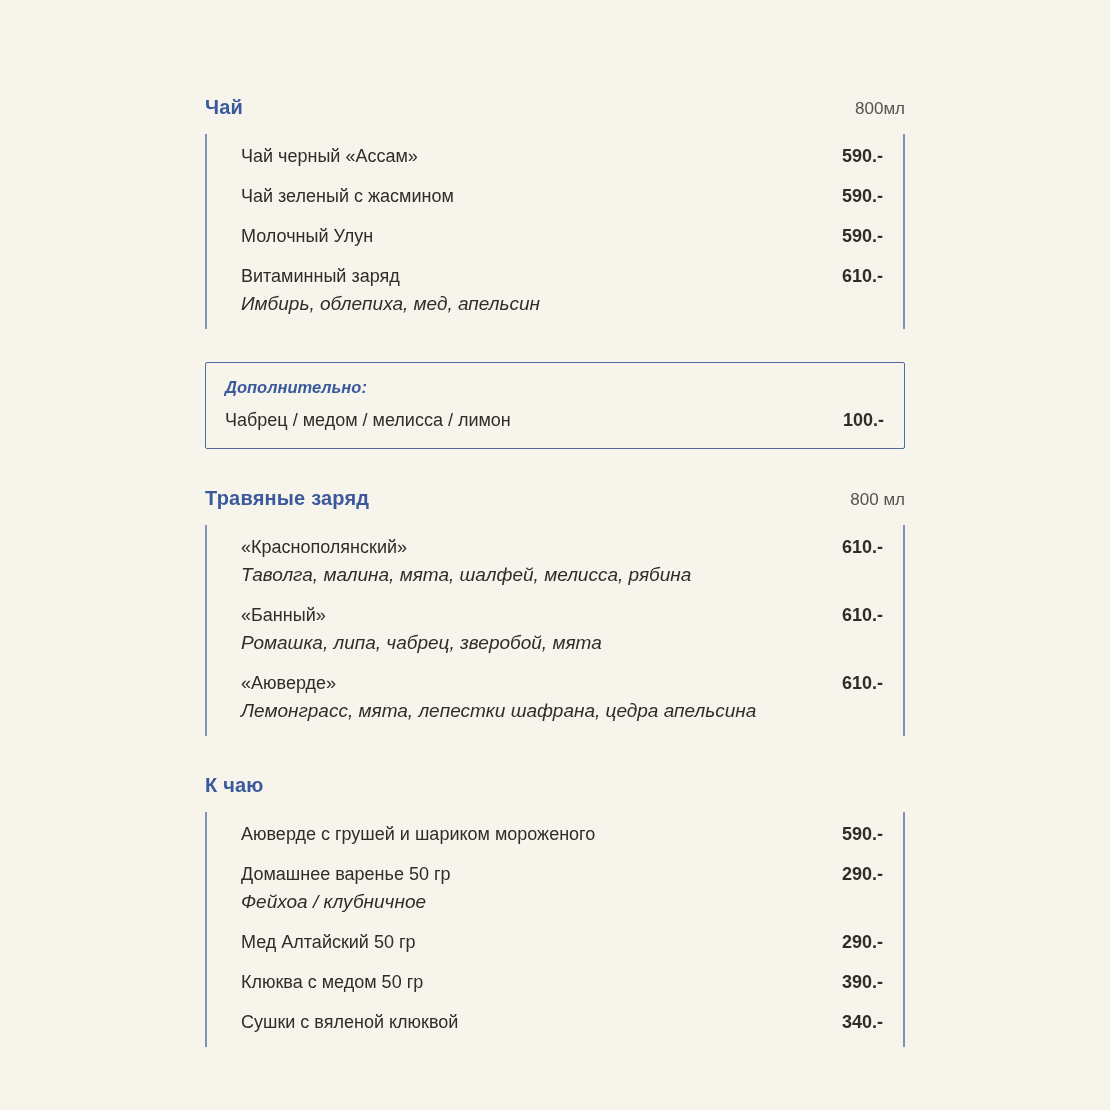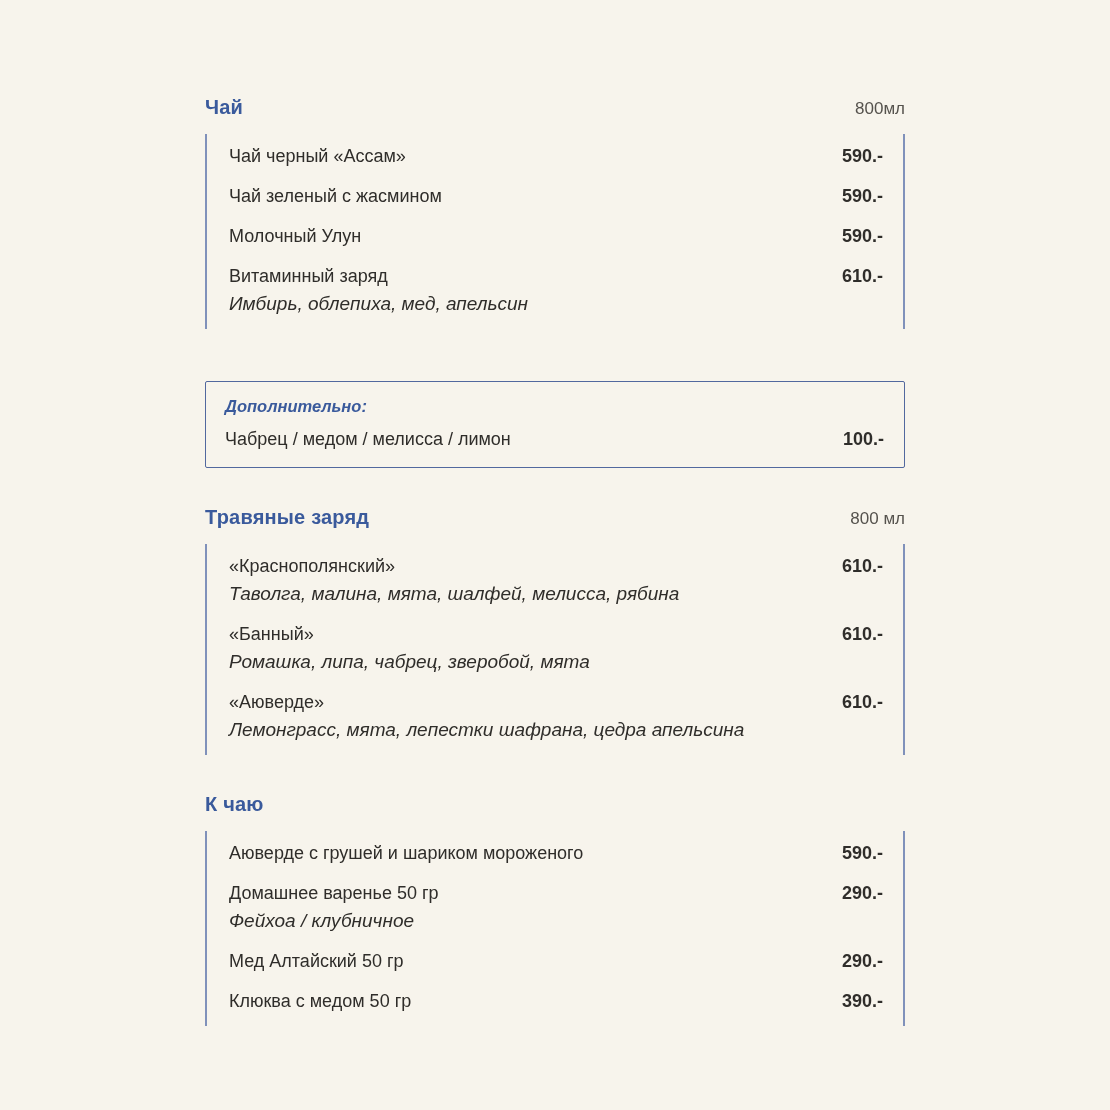--- a/index.html
+++ b/index.html
@@ -25,29 +25,29 @@
     margin-bottom:15px;
   }
   .section-title{
     font-size:20px; font-weight:700; color:var(--accent);
     letter-spacing:.2px;
   }
   .section-volume{font-size:17px; color:var(--muted);}
   .items{
     border-left:2px solid var(--rule);
     border-right:2px solid var(--rule);
-    padding:3px 20px 4px 22px;
+    padding:3px 20px 4px 34px;
   }
   .item{padding:9px 0 10px;}
   .row{display:flex; justify-content:space-between; align-items:baseline;}
   .name{font-size:18px;}
   .price{font-size:18px; font-weight:700; white-space:nowrap; margin-left:16px;}
   .desc{font-style:italic; font-size:19px; margin-top:6px; color:var(--text);}
   .extra-box{
-    margin-top:52px;
+    margin-top:33px;
     border:1.5px solid var(--box-border);
     border-radius:2px;
     padding:15px 20px 17px 19px;
   }
   .extra-label{
     color:var(--accent); font-style:italic; font-weight:700;
     font-size:16.5px; margin-bottom:11px;
   }
   .extra-box .item{padding:2px 0 0;}
 </style>
@@ -156,16 +156,22 @@
             <span class="name">Мед Алтайский 50 гр</span>
             <span class="price">290.-</span>
           </div>
         </div>
         <div class="item">
           <div class="row">
             <span class="name">Клюква с медом 50 гр</span>
             <span class="price">390.-</span>
           </div>
         </div>
+        <div class="item">
+          <div class="row">
+            <span class="name">Сушки с вяленой клюквой</span>
+            <span class="price">340.-</span>
+          </div>
+        </div>
       </div>
   </section>
 
 </main>
 
 </body></html>

